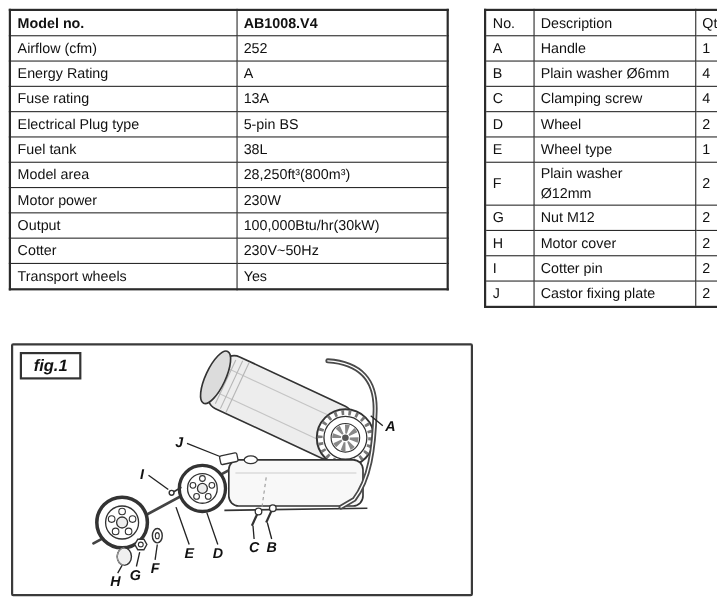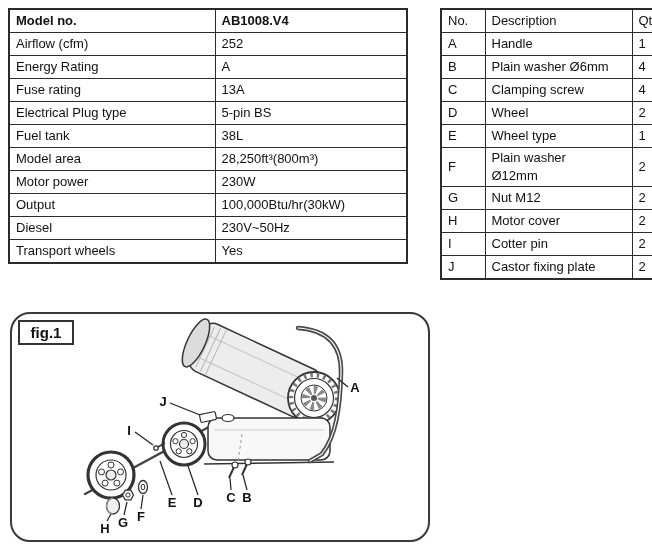--- a/index.html
+++ b/index.html
@@ -13,21 +13,21 @@
     border:1px solid #2b2b2b; font-size:13px; padding:1px 6px;
     height:20px; line-height:20px; text-align:left; font-weight:normal;
     overflow:hidden; vertical-align:middle;
   }
   table.spec  { position:absolute; left:8px;  top:8px; width:400px; border:2px solid #2b2b2b; }
   table.parts { position:absolute; left:440px; top:8px; width:230px; border:2px solid #2b2b2b; }
   tr.hdr td, tr.hdr th { font-weight:bold; }
   .pre { white-space:pre-line; line-height:18px; }
   .figure {
     position:absolute; left:10px; top:312px; width:420px; height:230px;
-    border:2px solid #3a3a3a; border-radius:20px; box-sizing:border-box;
+    border:2px solid #3a3a3a; border-radius:2px; box-sizing:border-box;font-style:italic;
   }
   .figlabel {
     position:absolute; left:6px; top:6px; width:56px; height:25px;
     border:2px solid #333; box-sizing:border-box; background:#fff;
     font-weight:bold; font-size:15px; display:flex; align-items:center;
     justify-content:center; z-index:2;
   }
   .figure svg { position:absolute; left:0; top:0; }
   .co { font-family:"Liberation Sans",sans-serif; font-size:13px; font-weight:bold; fill:#111; text-anchor:middle; }
 </style>
@@ -70,21 +70,21 @@
       </tr>
     <tr>
       <td>Motor power</td>
       <td>230W</td>
       </tr>
     <tr>
       <td>Output</td>
       <td>100,000Btu/hr(30kW)</td>
       </tr>
     <tr>
-      <td>Diesel</td>
+      <td>Cotter</td>
       <td>230V~50Hz</td>
       </tr>
     <tr>
       <td>Transport wheels</td>
       <td>Yes</td>
       </tr>
   </tbody>
 </table>
 
 <table class="parts">

